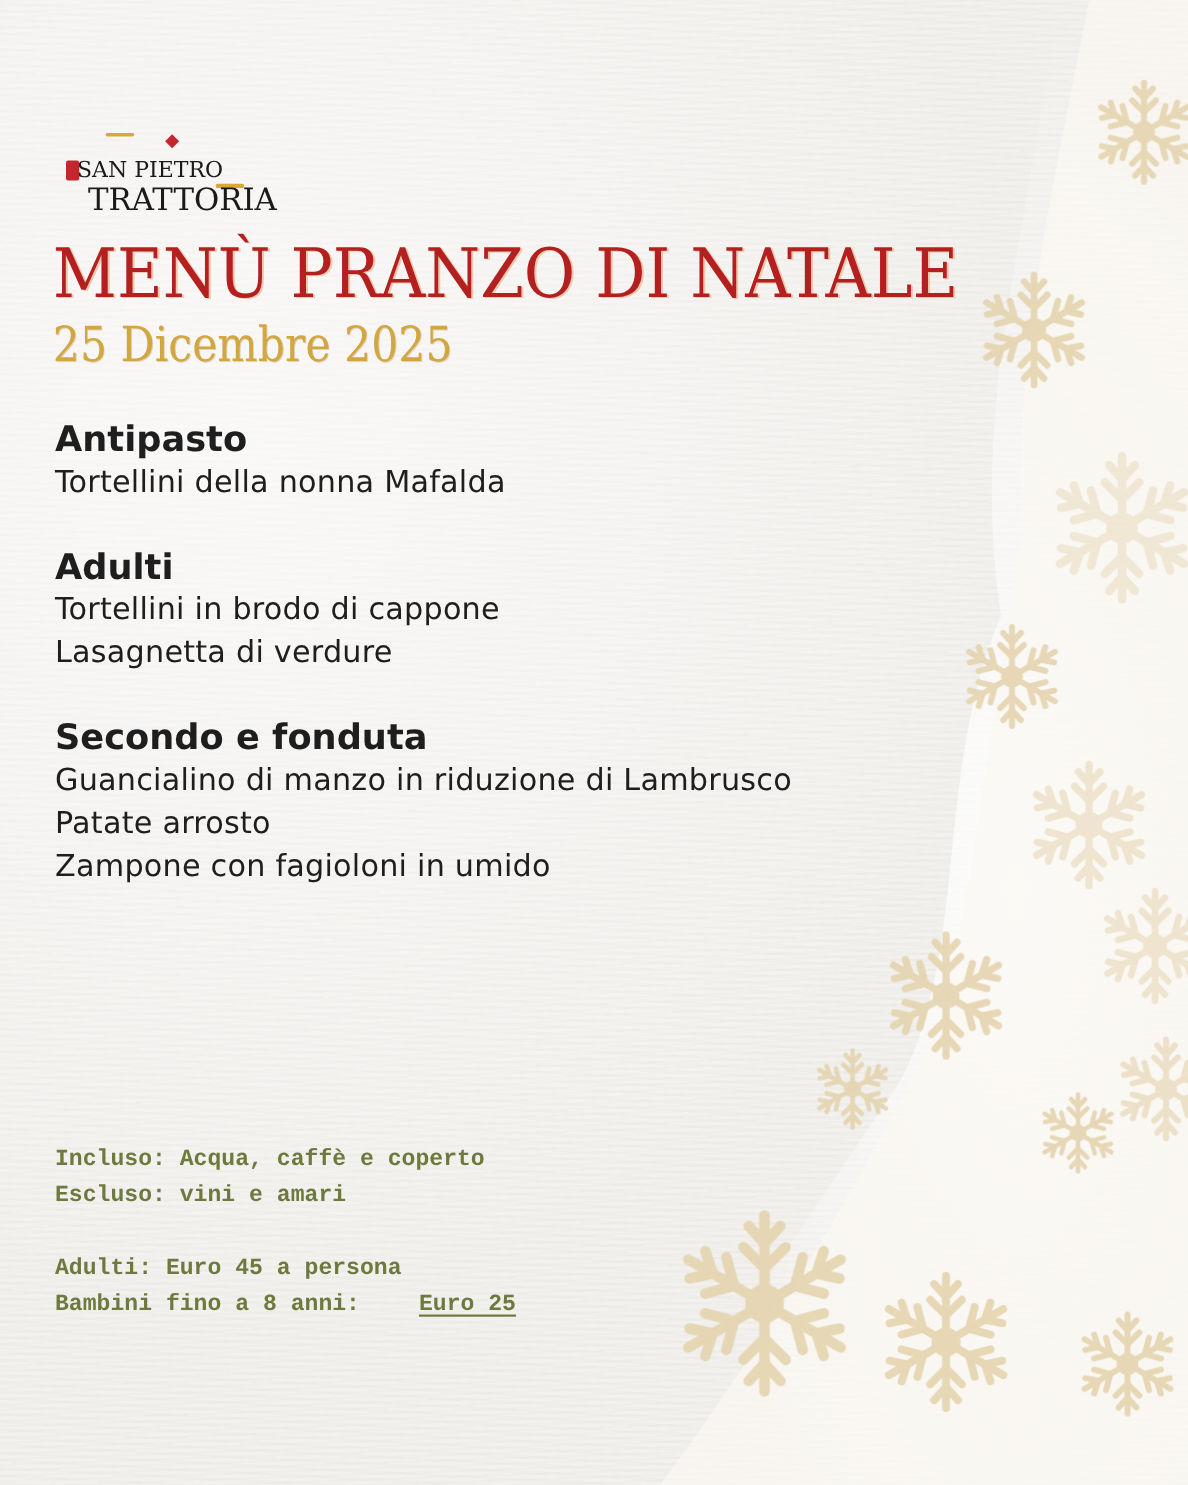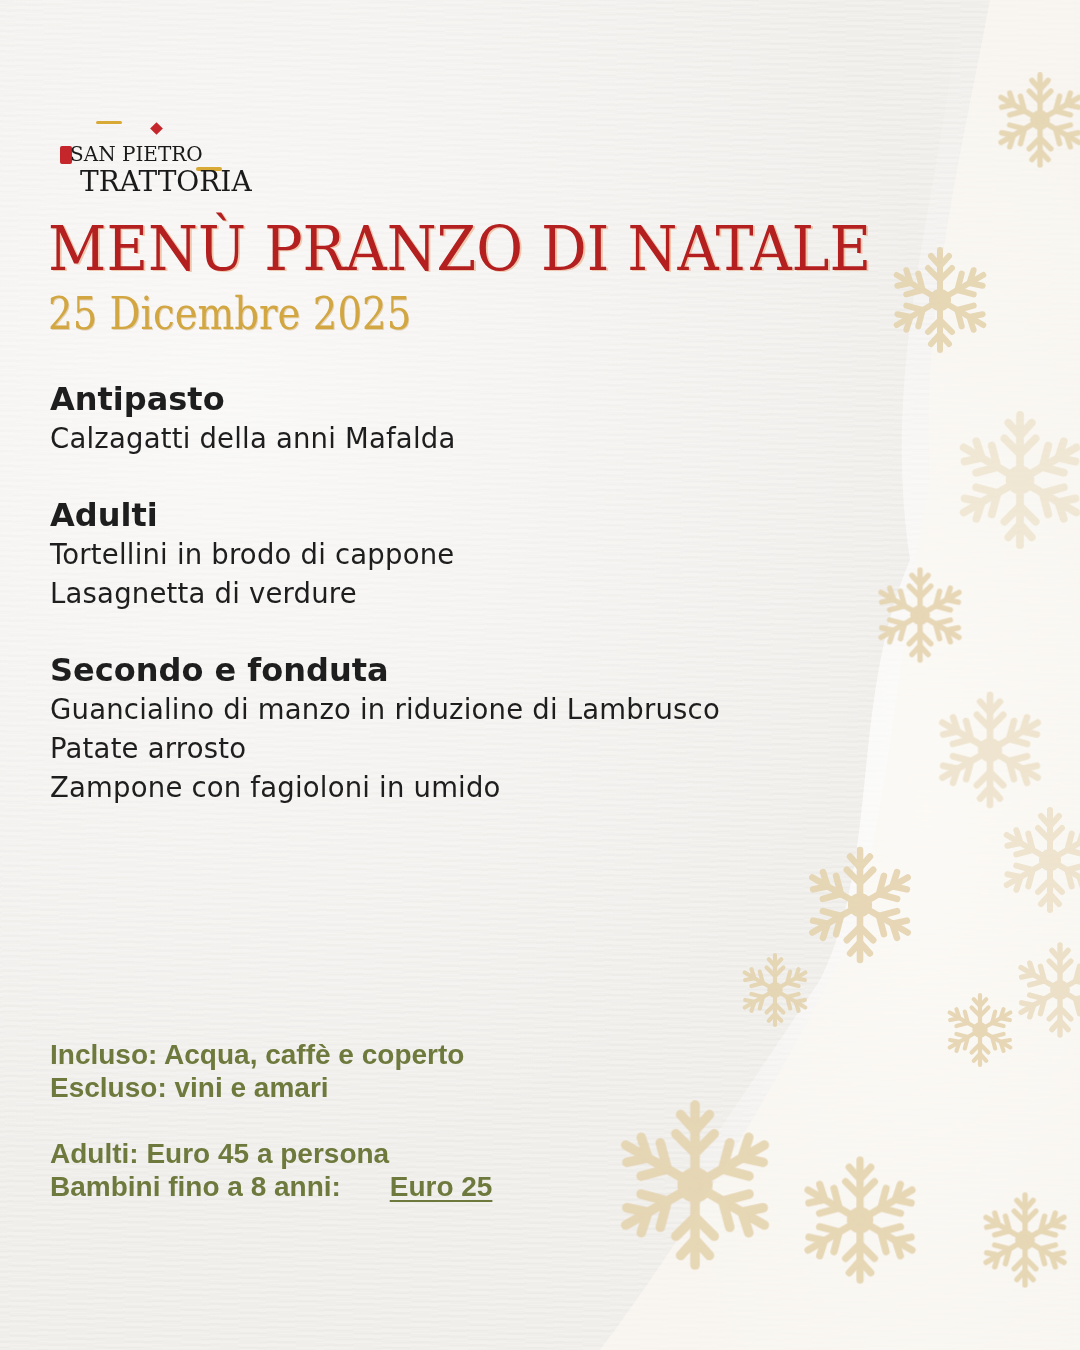--- a/index.html
+++ b/index.html
@@ -38,21 +38,21 @@
     font-size: 44px; color: #d2a640;
     transform: scaleX(0.88); transform-origin: left center;
     text-shadow: 1px 1px 0 rgba(190,140,60,0.35);
     white-space: nowrap;
   }
   .menu { position: absolute; left: 50px; top: 380px; width: 820px; }
   .course { margin-bottom: 38px; }
   .course-name { font-family: "DejaVu Sans", sans-serif; font-weight: bold; font-size: 32px; line-height: 39px; color: #1e1e1e; }
   .dish { font-family: "DejaVu Sans", sans-serif; font-weight: normal; font-size: 27.5px; line-height: 39px; color: #1e1e1e; letter-spacing: 0.2px; white-space: nowrap; }
   .info { position: absolute; left: 50px; top: 1038px; }
-  .info-line { font-family: Liberation Sans, sans-serif; font-weight: bold; font-size: 28px; line-height: 33px; color: #6e7a3d; white-space: nowrap; }
+  .info-line { font-family: Liberation Mono, monospace; font-weight: bold; font-size: 21px; line-height: 33px; color: #6e7a3d; white-space: nowrap; }
   .gap { height: 33px; }
   .price-link { text-decoration: underline; text-underline-offset: 4px; color: #6e7a3d; margin-left: 41px; }
 </style>
 </head>
 <body>
 
 <svg class="decor" viewBox="0 0 560 1350" xmlns="http://www.w3.org/2000/svg">
   <defs>
     <radialGradient id="glow" cx="0.7" cy="0.6" r="0.6">
       <stop offset="0" stop-color="#ffffff" stop-opacity="0.85"></stop>
@@ -103,21 +103,21 @@
   <span class="l1">TRATTORIA</span>
   <span class="l2">SAN PIETRO</span>
 </div>
 
 <h1 class="title">MENÙ PRANZO DI NATALE</h1>
 <h2 class="subtitle">25 Dicembre 2025</h2>
 
 <div class="menu">
   <div class="course">
     <div class="course-name">Antipasto</div>
-    <div class="dish">Calzagatti della anni Mafalda</div>
+    <div class="dish">Tortellini della nonna Mafalda</div>
   </div>
   <div class="course">
     <div class="course-name">Adulti</div>
     <div class="dish">Tortellini in brodo di cappone</div>
     <div class="dish">Lasagnetta di verdure</div>
   </div>
   <div class="course">
     <div class="course-name">Secondo e fonduta</div>
     <div class="dish">Guancialino di manzo in riduzione di Lambrusco</div>
     <div class="dish">Patate arrosto</div>

